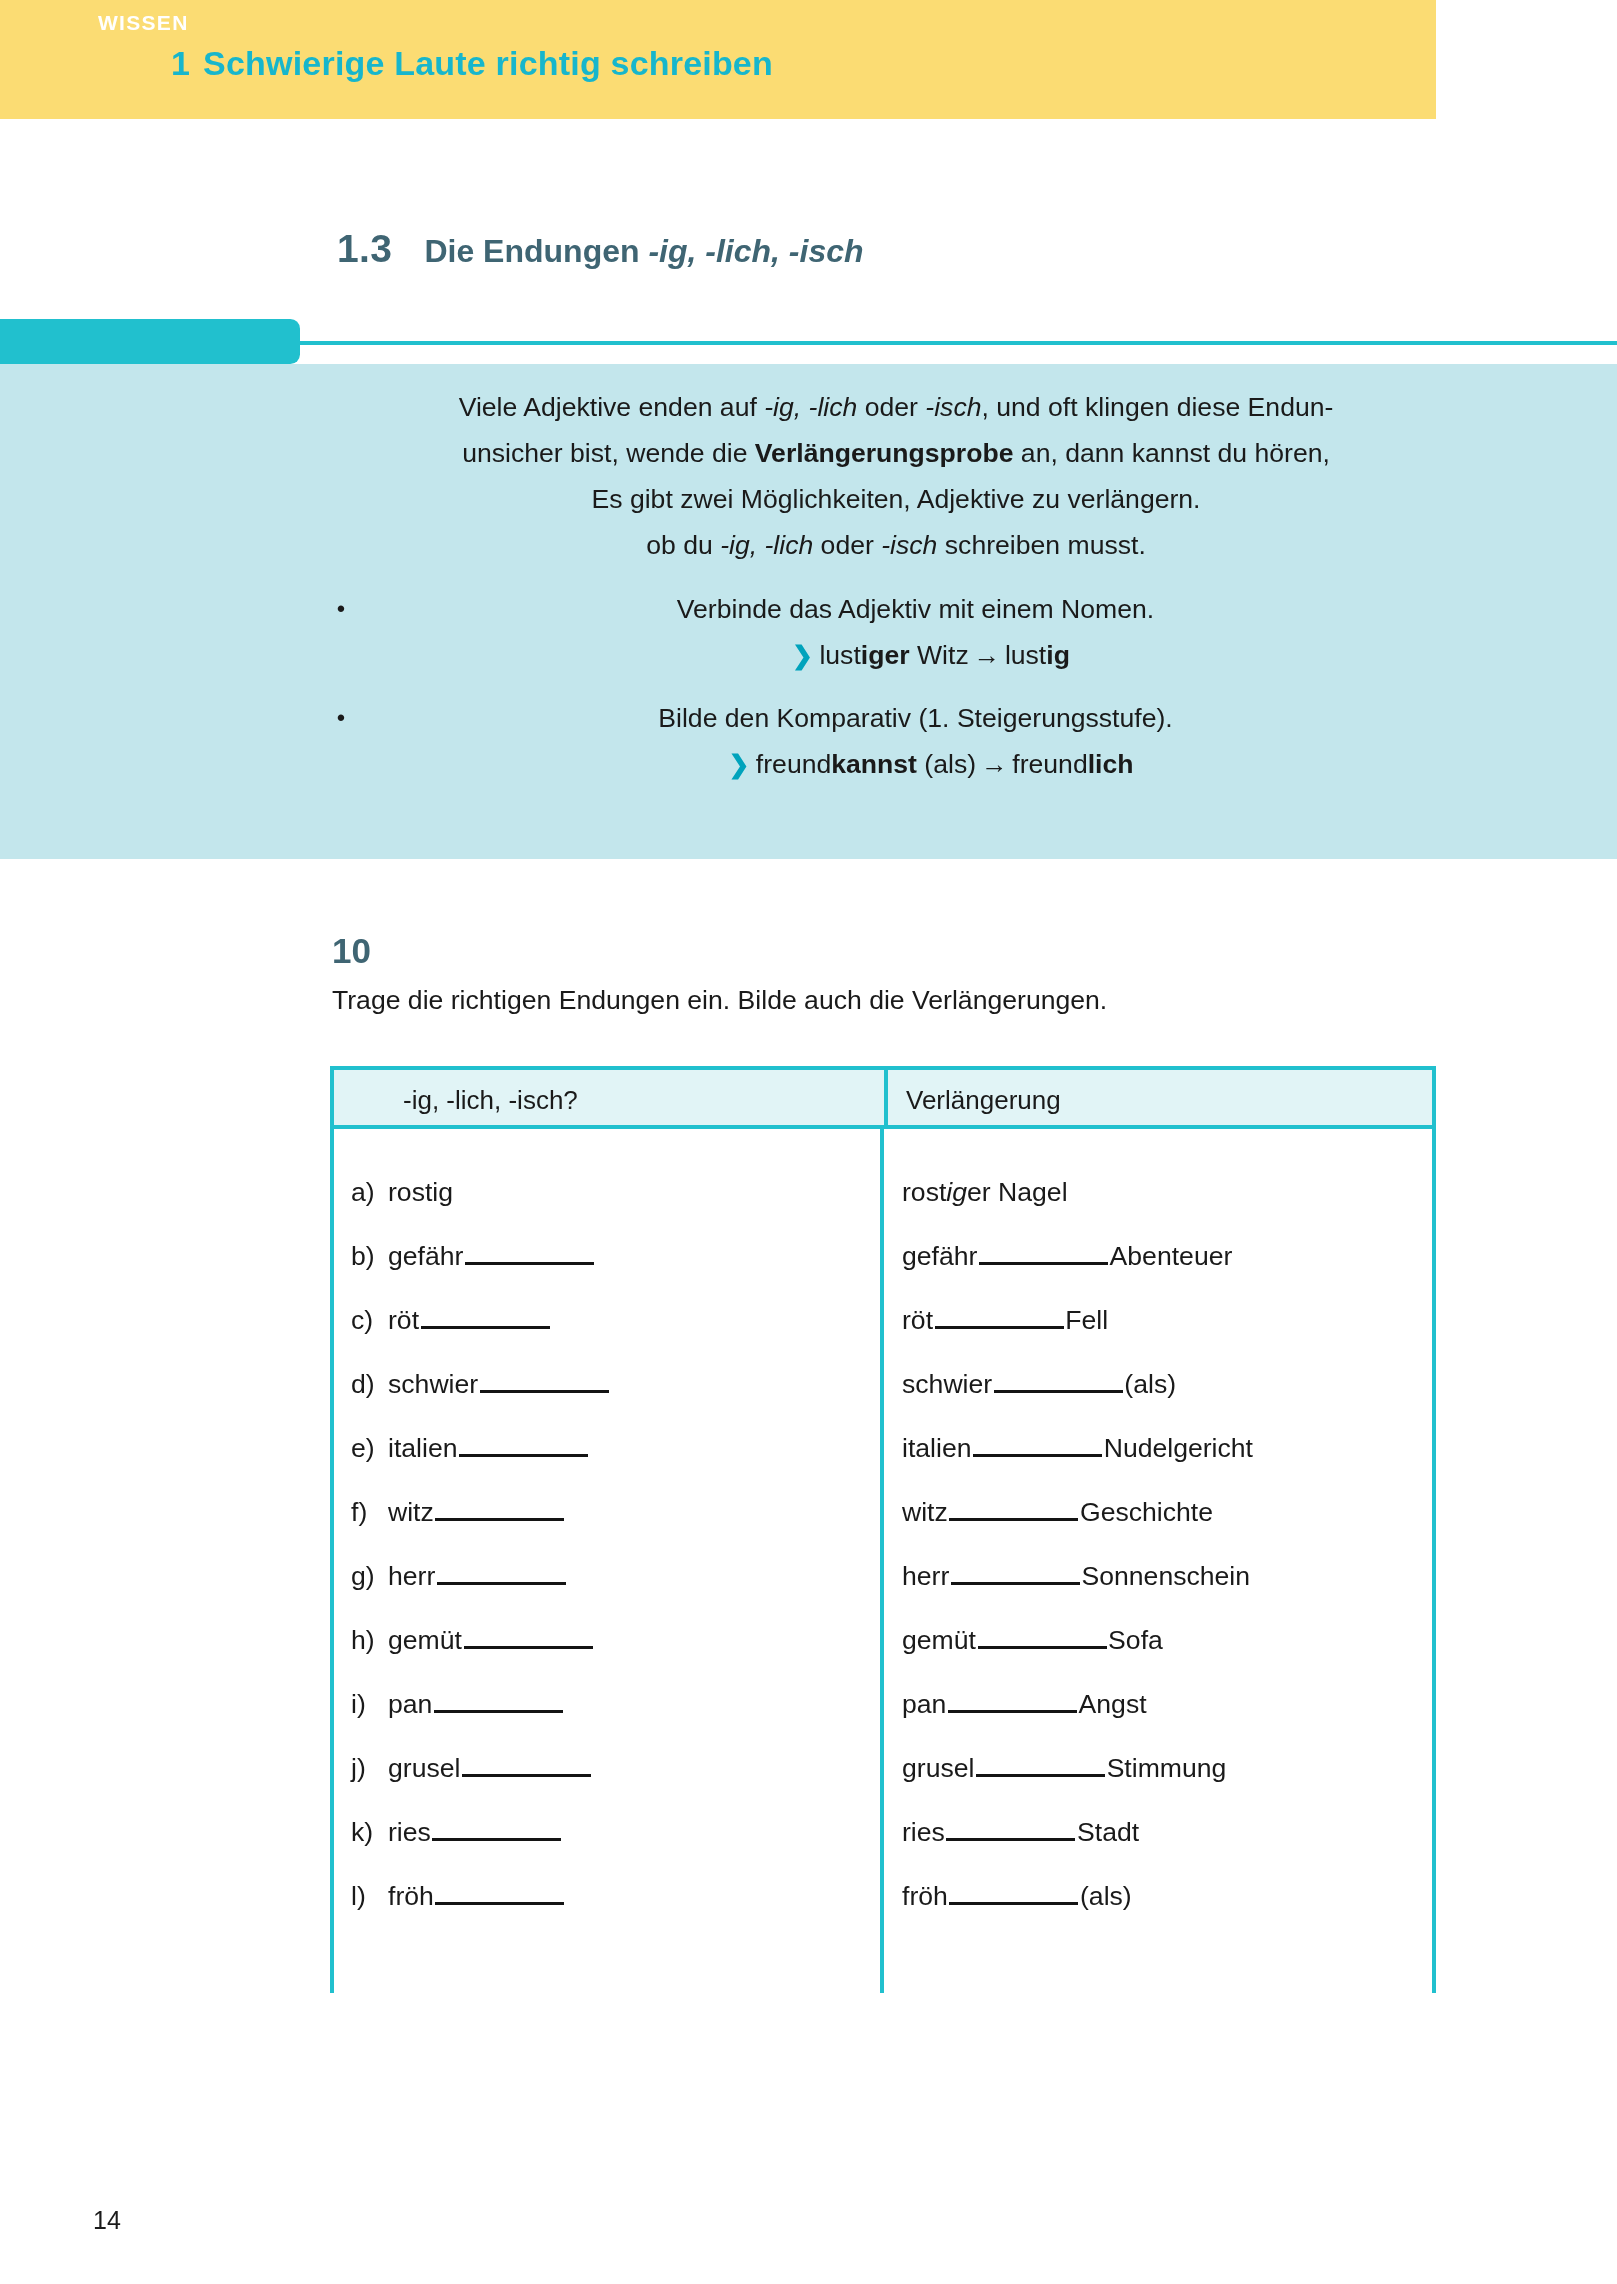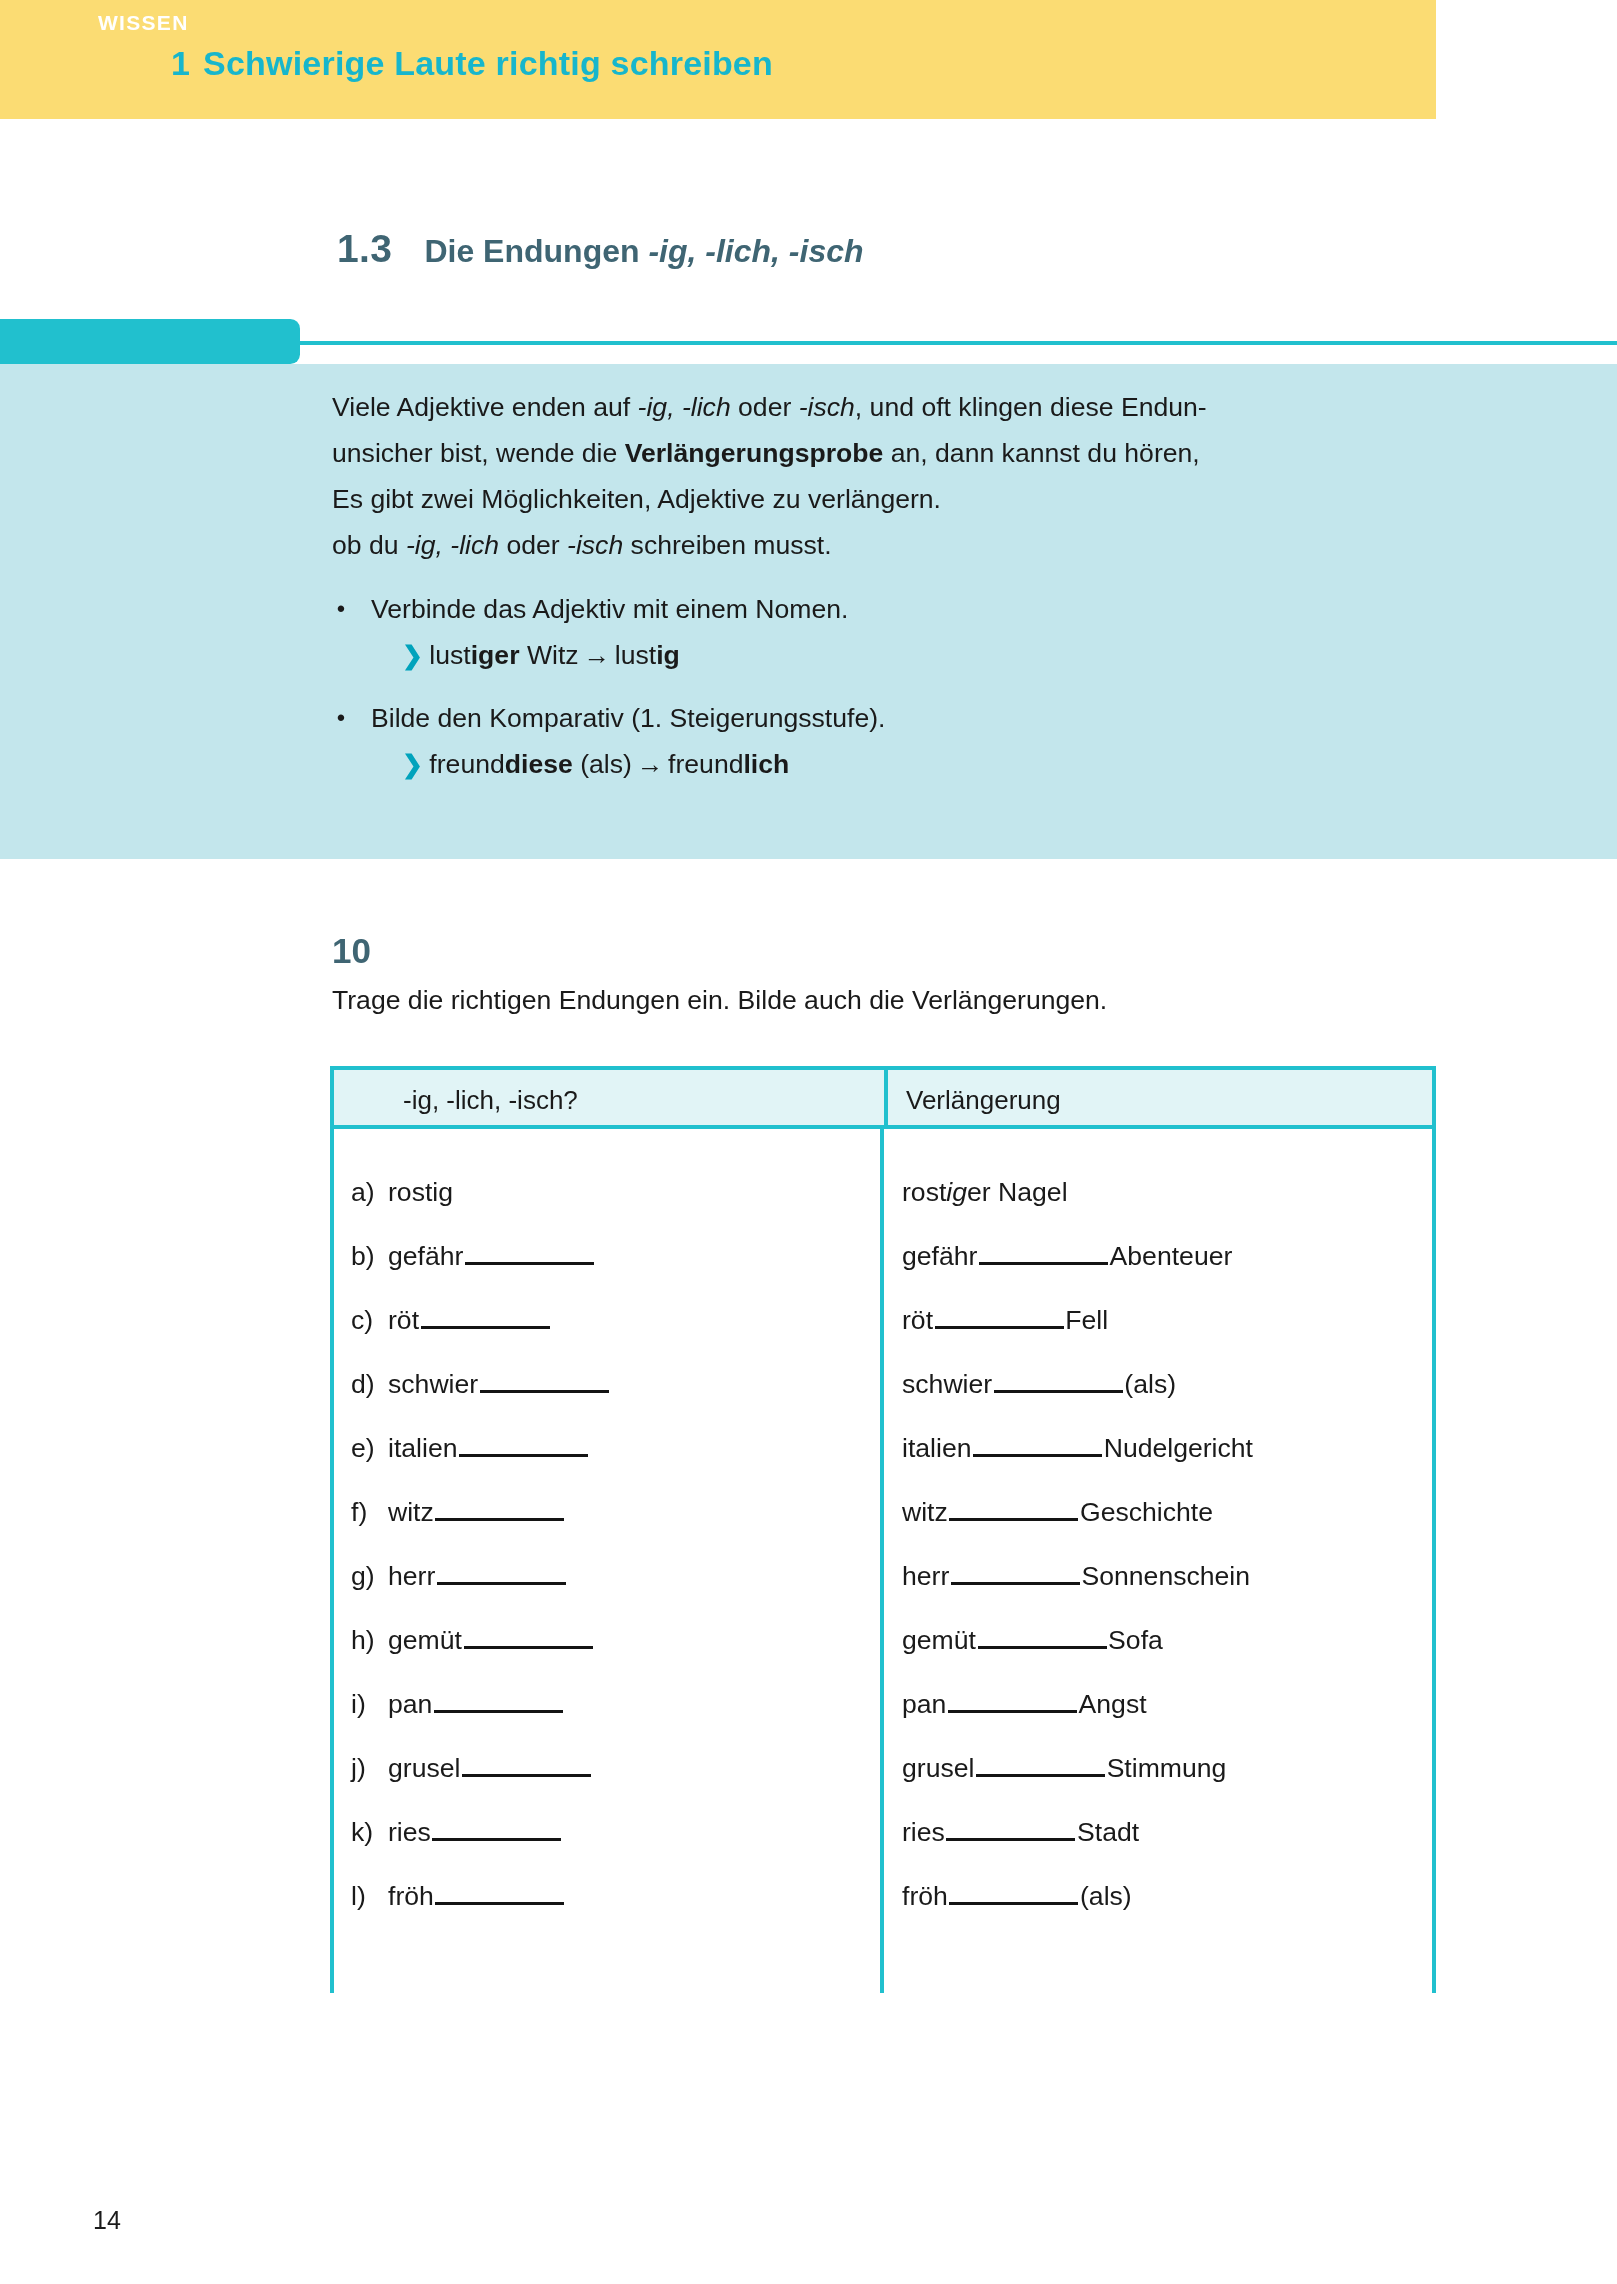--- a/index.html
+++ b/index.html
@@ -97,20 +97,21 @@
     background: #21C0CE;
   }
   .wissen-body {
     position: absolute;
     left: 332px;
     top: 20px;
     width: 1128px;
     font-size: 26.6px;
     line-height: 46px;
     color: #1a1a1a;
+    text-align: center;
   }
   .wissen-body p {
     margin: 0;
   }
   .wissen-body i {
     font-style: italic;
   }
   .wissen-body b {
     font-weight: 700;
   }
@@ -279,21 +280,21 @@
 
     <ul class="bullet-list">
       <li class="bullet-item">
         <span class="bullet-dot">•</span>
         <div>Verbinde das Adjektiv mit einem Nomen.</div>
         <div class="bullet-example"><span class="chev">❯</span><span>lust</span><b>iger</b><span> Witz</span><span class="arrow">→</span><span>lust</span><b>ig</b></div>
       </li>
       <li class="bullet-item">
         <span class="bullet-dot">•</span>
         <div>Bilde den Komparativ (1. Steigerungsstufe).</div>
-        <div class="bullet-example"><span class="chev">❯</span><span>freund</span><b>diese</b><span> (als)</span><span class="arrow">→</span><span>freund</span><b>lich</b></div>
+        <div class="bullet-example"><span class="chev">❯</span><span>freund</span><b>kannst</b><span> (als)</span><span class="arrow">→</span><span>freund</span><b>lich</b></div>
       </li>
     </ul>
   </div>
 </div>
 
 <div class="ex-number">10</div>
 <div class="ex-instruction">Trage die richtigen Endungen ein. Bilde auch die Verlängerungen.</div>
 
 <div class="ex-table">
   <div class="tbl-head">

